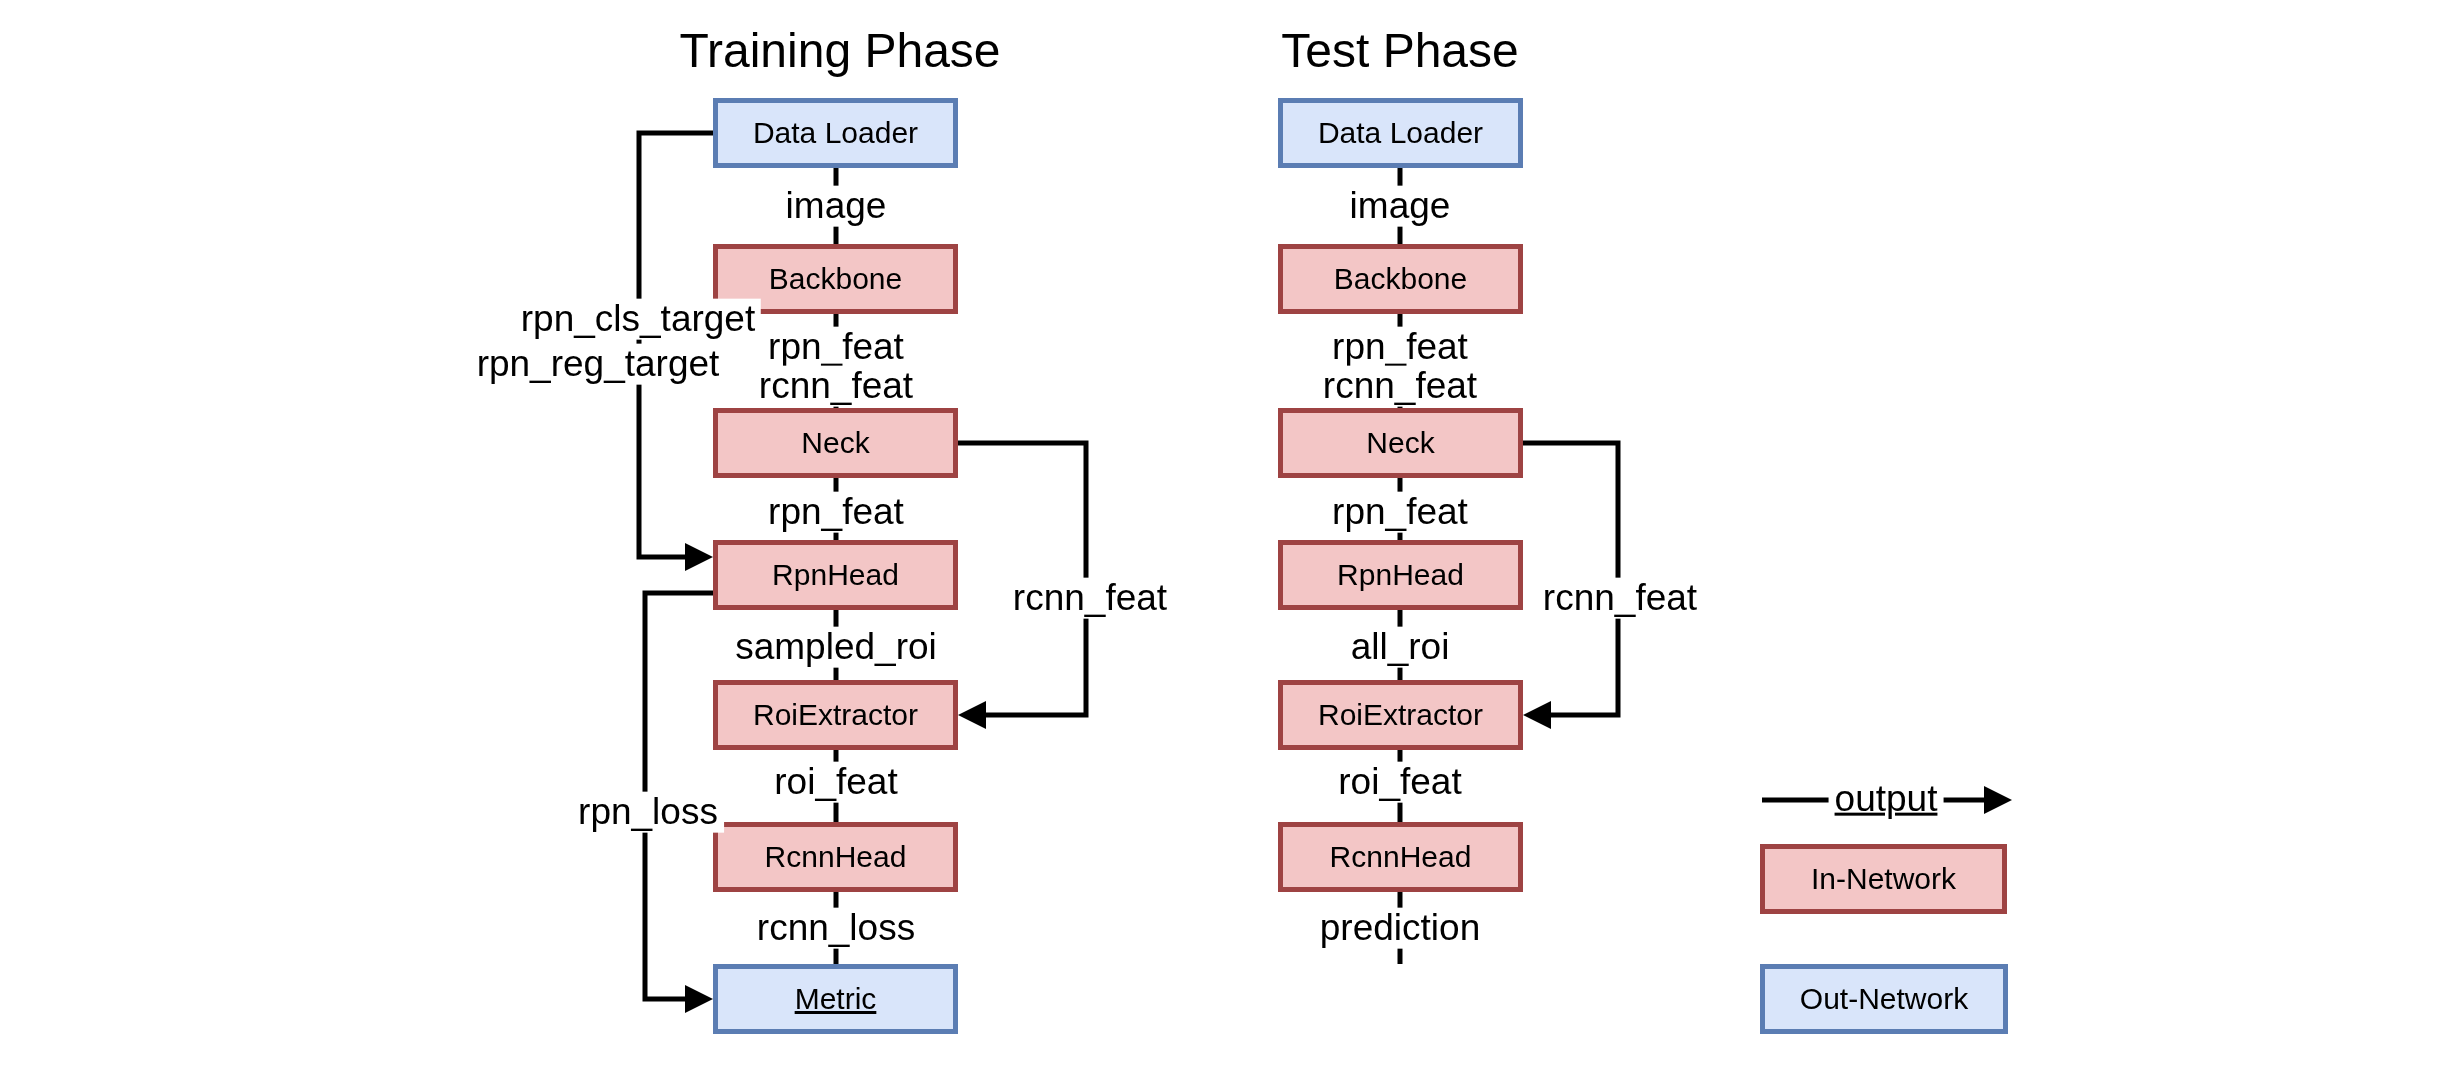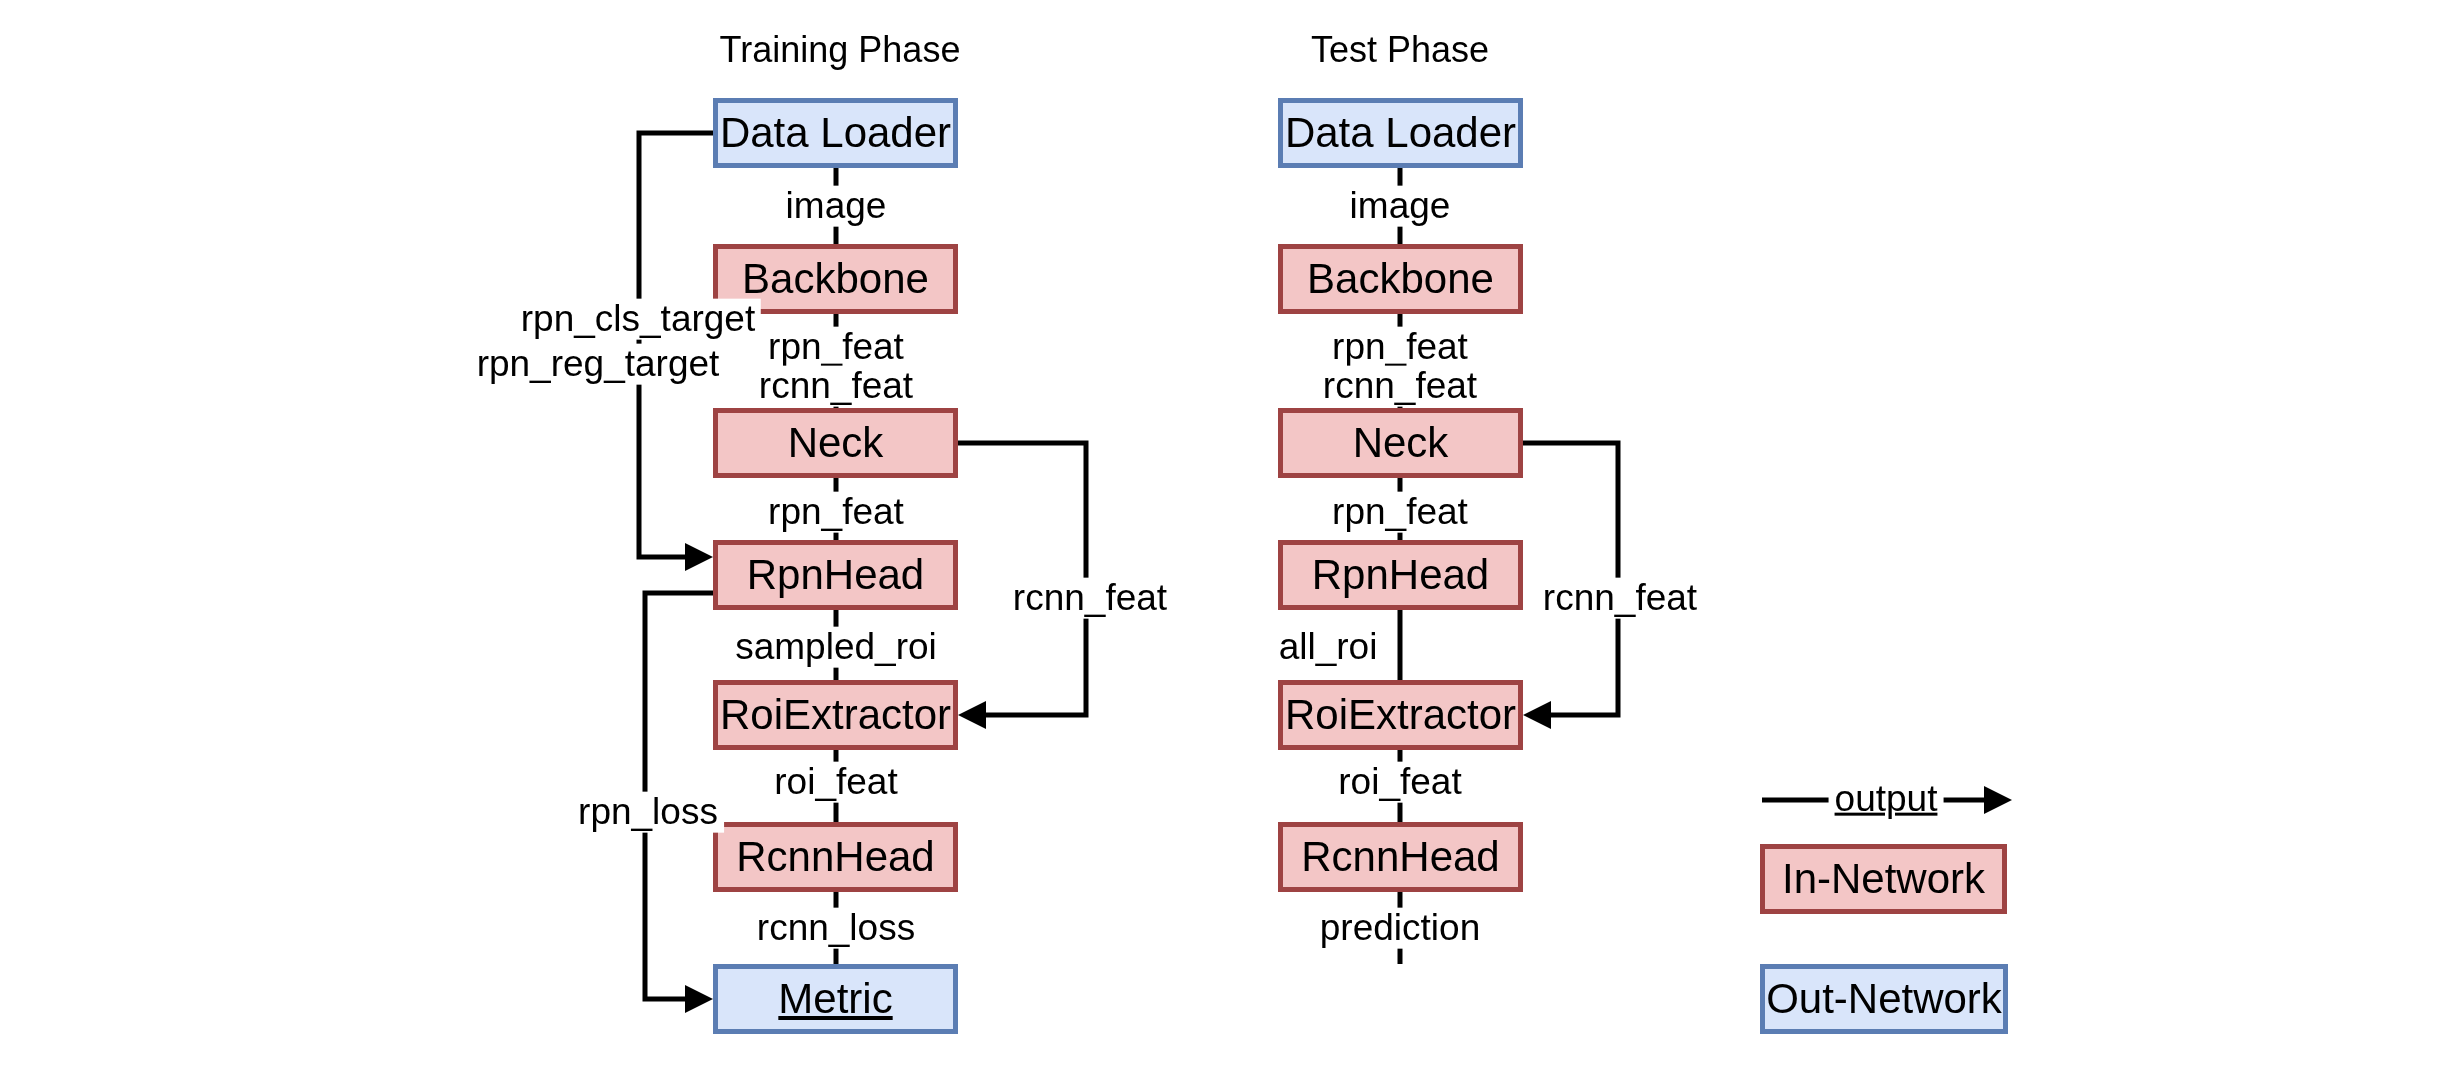--- a/index.html
+++ b/index.html
@@ -10,28 +10,28 @@
     font-family:"Liberation Sans", sans-serif;
     overflow:hidden;
   }
   .wires{position:absolute;left:0;top:0;z-index:1;}
   .wires path{fill:none;stroke:var(--line-color,#000);stroke-width:5;stroke-linejoin:miter;}
   .wires polygon{fill:var(--line-color,#000);stroke:none;}
   .node{
     position:absolute;z-index:2;
     display:flex;align-items:center;justify-content:center;
     width:245px;height:70px;box-sizing:border-box;
-    font-size:42px;color:#000;white-space:nowrap;
+    font-size:30px;color:#000;white-space:nowrap;
     border:5px solid;
   }
   .node.red{background:var(--red-fill,#f3c6c6);border-color:var(--red-stroke,#9e4343);text-align:center;}
   .node.blue{background:var(--blue-fill,#d9e5fa);border-color:var(--blue-stroke,#5b7db3);}
   .phase-title{
     position:absolute;z-index:2;transform:translate(-50%,-50%);
-    font-size:36px;color:#000;white-space:nowrap;
+    font-size:48px;color:#000;white-space:nowrap;
   }
   .edge-label{
     position:absolute;z-index:3;transform:translate(-50%,-50%);
     background:#ffffff;padding:0 6px;
     font-size:37px;color:#000;white-space:nowrap;line-height:1.1;
   }
 </style>
 </head>
 <body>
 
@@ -96,21 +96,21 @@
   <div class="node red" style="left:1278px;top:244px;">Backbone</div>
   <div class="node red" style="left:1278px;top:408px;">Neck</div>
   <div class="node red" style="left:1278px;top:540px;">RpnHead</div>
   <div class="node red" style="left:1278px;top:680px;">RoiExtractor</div>
   <div class="node red" style="left:1278px;top:822px;">RcnnHead</div>
 
   <div class="edge-label" style="left:1400px;top:206px;">image</div>
   <div class="edge-label" style="left:1400px;top:347px;">rpn_feat</div>
   <div class="edge-label" style="left:1400px;top:386px;">rcnn_feat</div>
   <div class="edge-label" style="left:1400px;top:512px;">rpn_feat</div>
-  <div class="edge-label" style="left:1328px;top:647px;">all_roi</div>
+  <div class="edge-label" style="left:1400px;top:647px;">all_roi</div>
   <div class="edge-label" style="left:1400px;top:782px;">roi_feat</div>
   <div class="edge-label" style="left:1400px;top:928px;">prediction</div>
   <div class="edge-label" style="left:1620px;top:598px;">rcnn_feat</div>
 
   <div class="edge-label" style="left:1886px;top:799px;text-decoration:underline;">output</div>
   <div class="node red" style="left:1760px;top:844px;width:247px;">In-Network</div>
   <div class="node blue" style="left:1760px;top:964px;width:248px;">Out-Network</div>
 
 </div>
 

